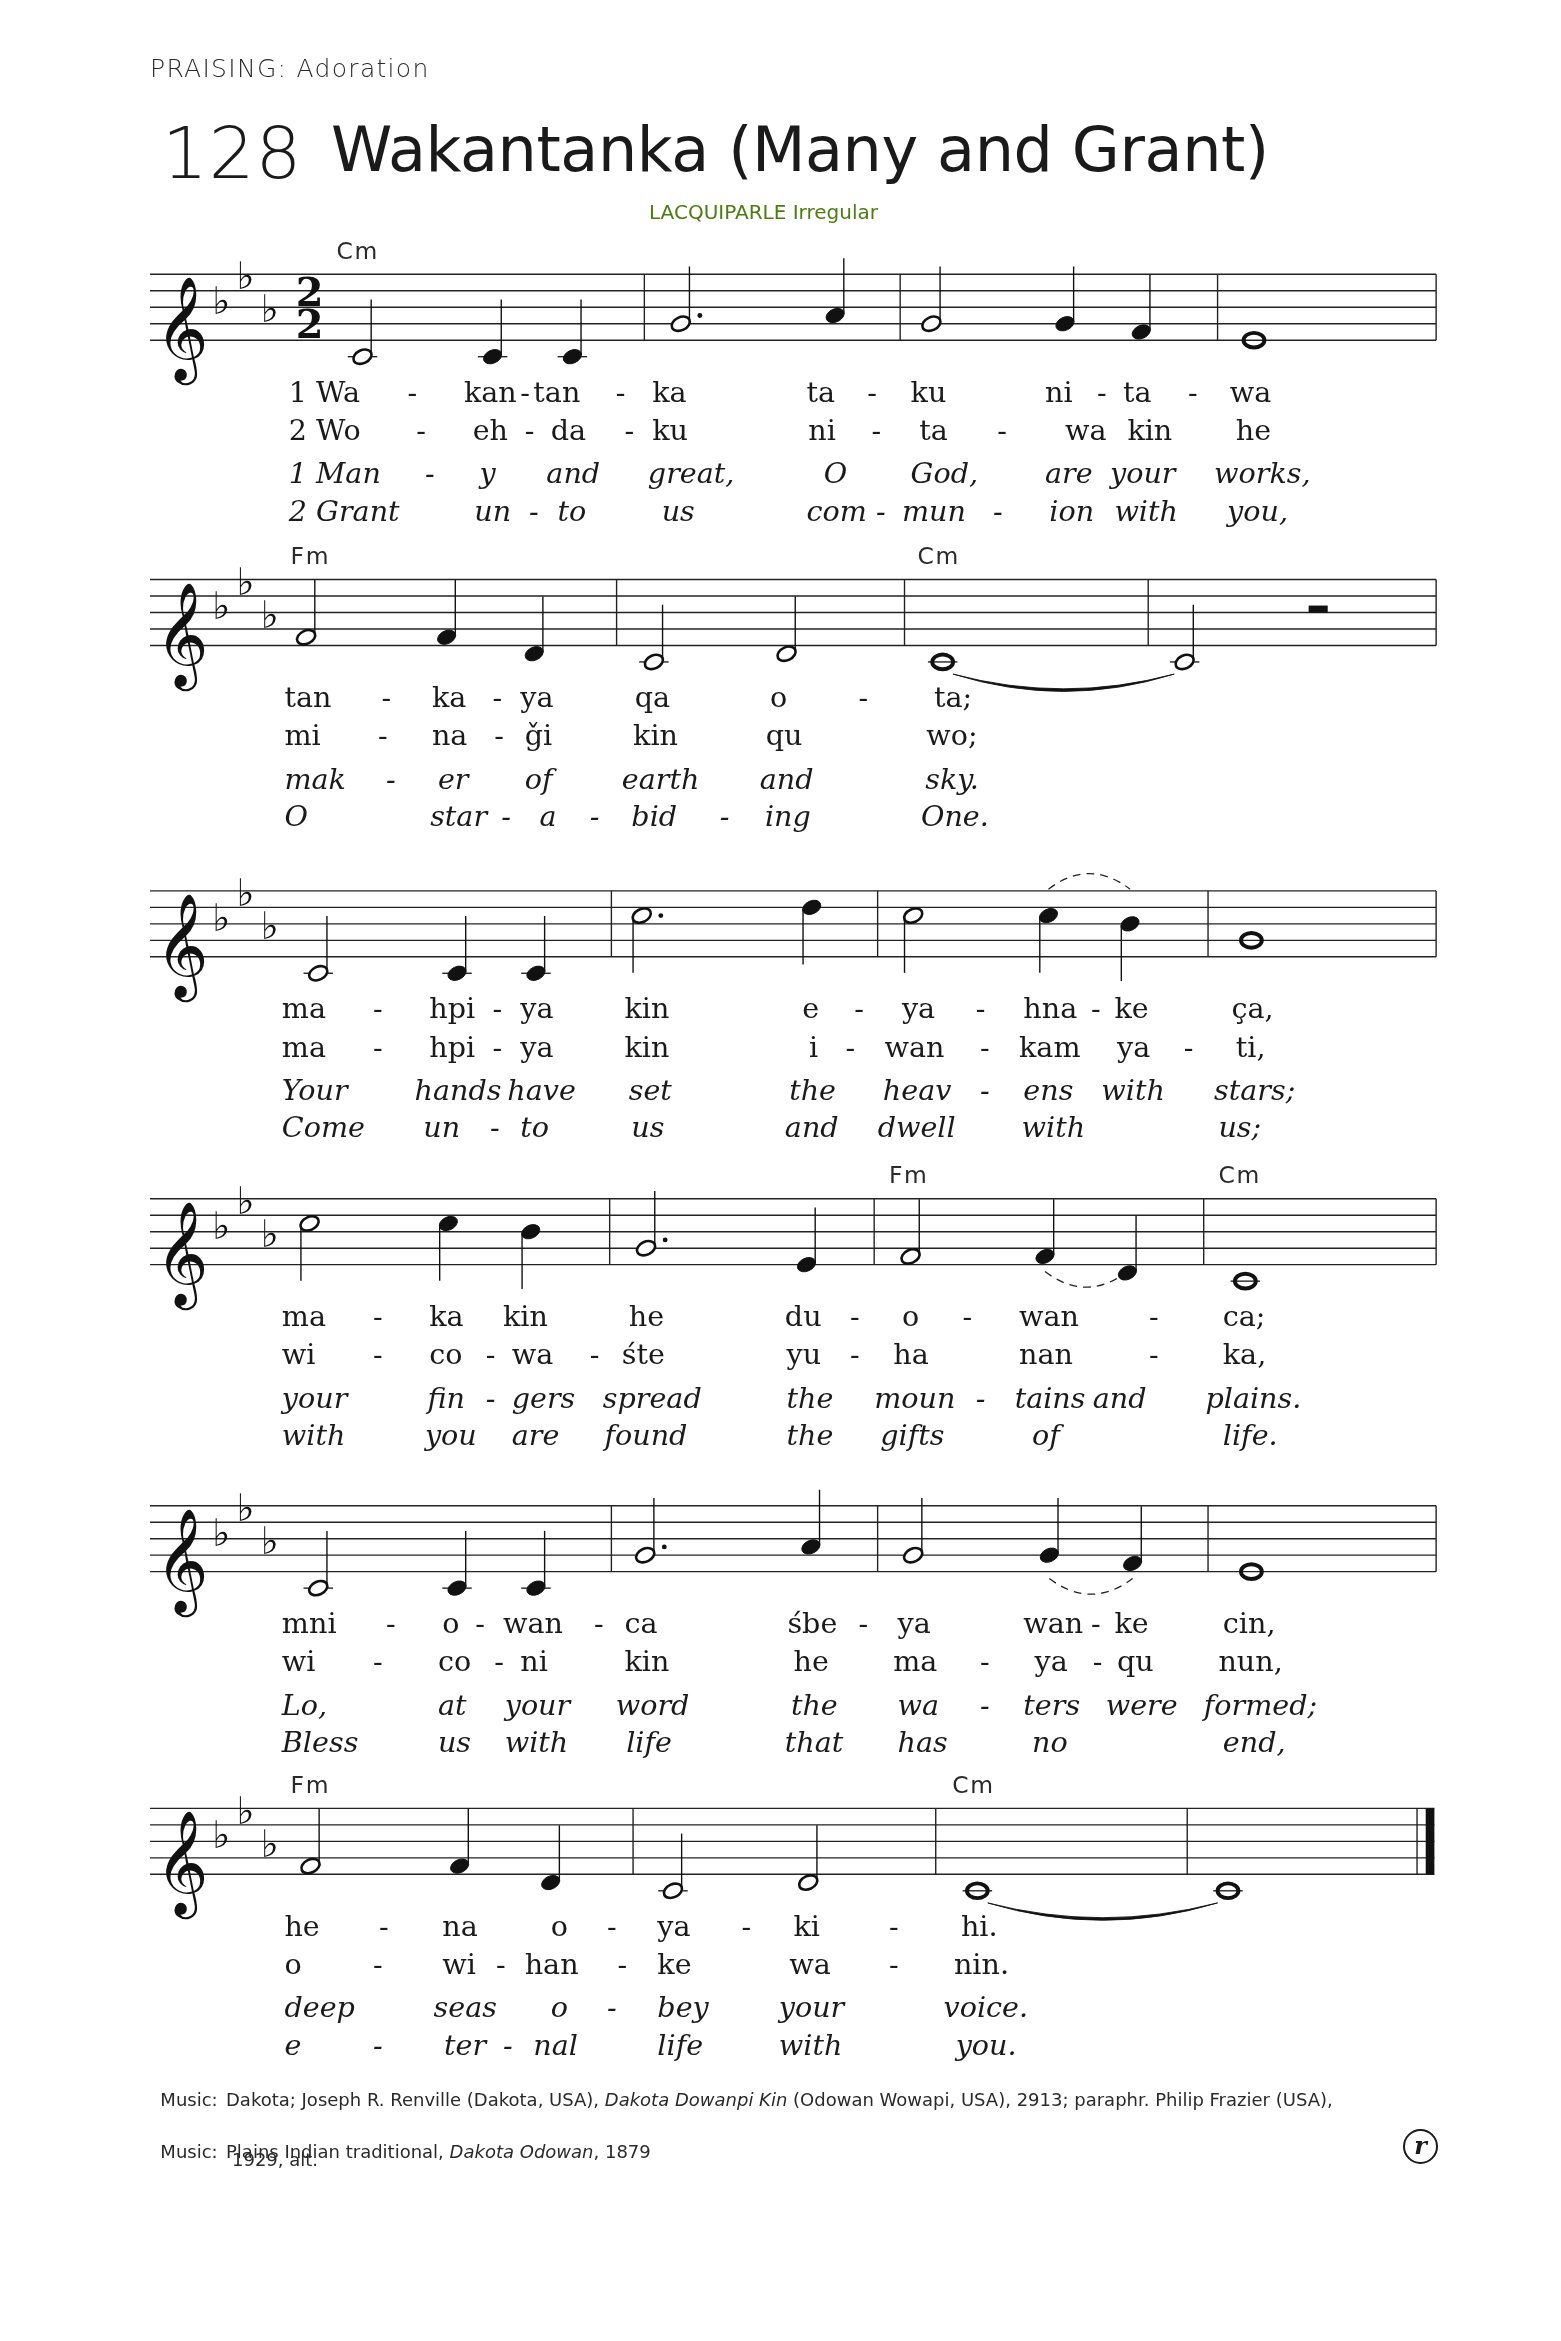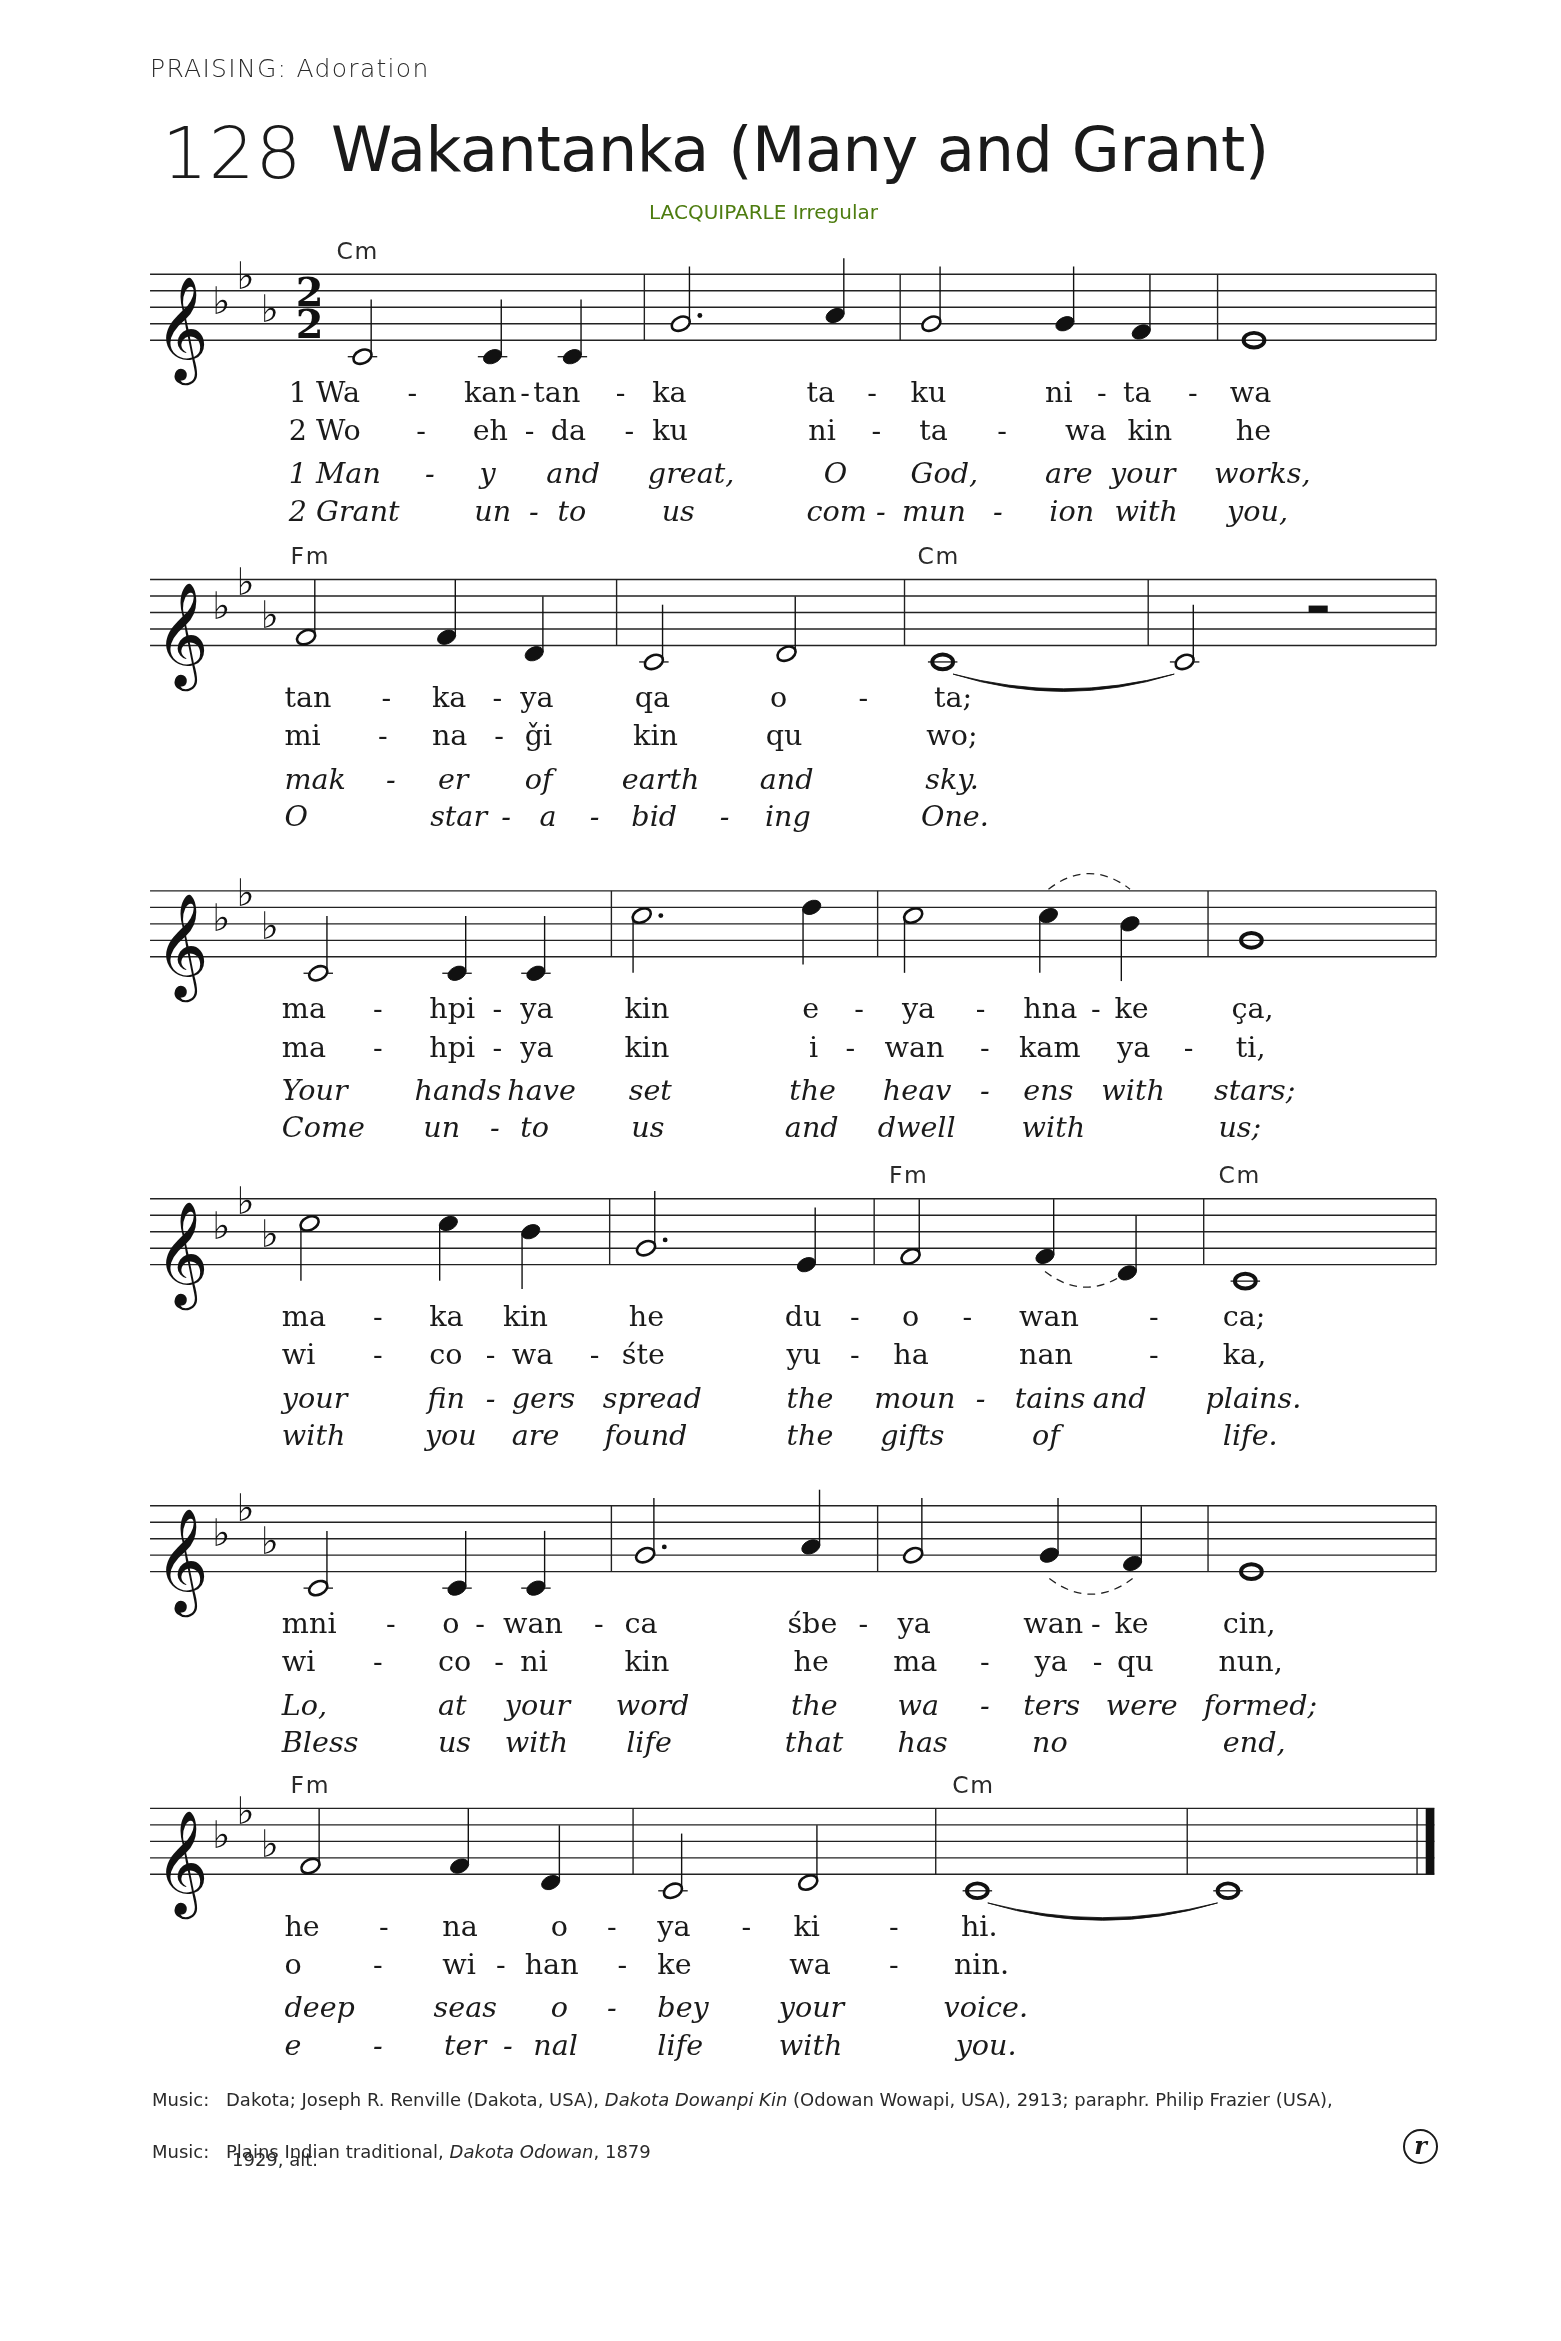--- a/index.html
+++ b/index.html
@@ -1,17 +1,17 @@
 <!DOCTYPE html>
 <html style="font-size:14px"><head>
 <meta charset="utf-8">
 <style>
   html, body { margin: 0; padding: 0; background: #ffffff; }
   body { width: 1561px; height: 2342px; position: relative; overflow: hidden; color: #1a1a1a; font-family: "Liberation Sans", sans-serif; }
-  .abs { position: absolute; white-space: nowrap; }
+  .abs { position: absolute; white-space: nowrap; text-align: center; }
   .section { left: 150px; top: 54px; font-size: 25px; letter-spacing: 1.3px; color: #2a2a2a; font-family: "DejaVu Sans", sans-serif; font-weight: 300; }
   .hymn-num { left: 162px; top: 111px; font-size: 72px; font-family: "DejaVu Sans", sans-serif; font-weight: 300; letter-spacing: 0.9px; color: #1a1a1a; }
   .hymn-title { left: 331px; top: 113px; font-size: 62px; font-family: "DejaVu Sans", sans-serif; color: #1a1a1a; letter-spacing: -0.4px; }
   .tune { left: 649px; top: 200px; font-size: 20px; font-family: "DejaVu Sans", sans-serif; color: #4d7c0f; }
   svg.score { position: absolute; left: 0; top: 0; }
   .lyr { font-family: "DejaVu Serif", serif; font-size: 33px; fill: #1a1a1a; }
   .lyr.it { font-style: italic; }
   .chord { font-family: "DejaVu Sans", sans-serif; font-size: 27px; fill: #2a2a2a; letter-spacing: 2px; }
   .credits { left: 152px; font-size: 18px; color: #2a2a2a; font-family: "DejaVu Sans", sans-serif; }
   .credits .lab { display: inline-block; width: 74px; }

